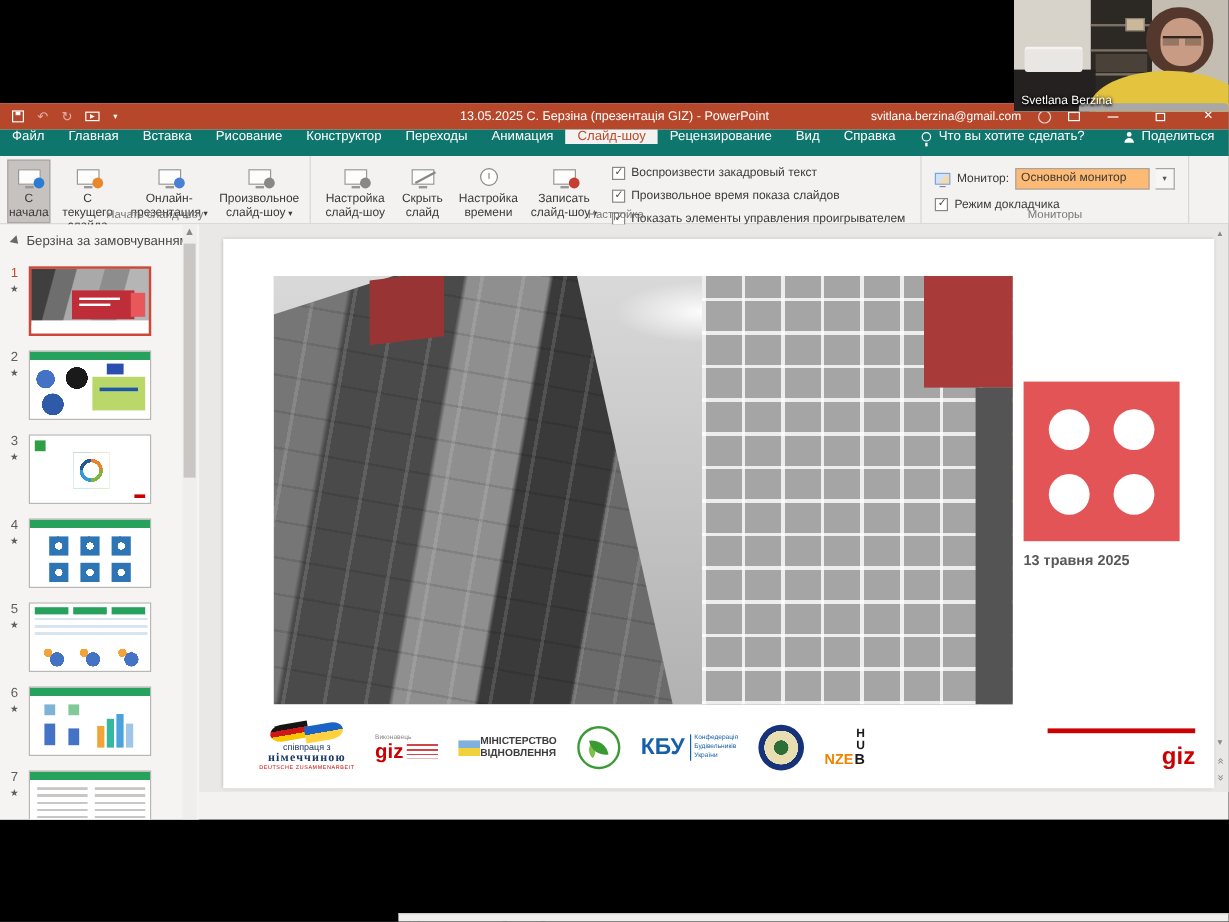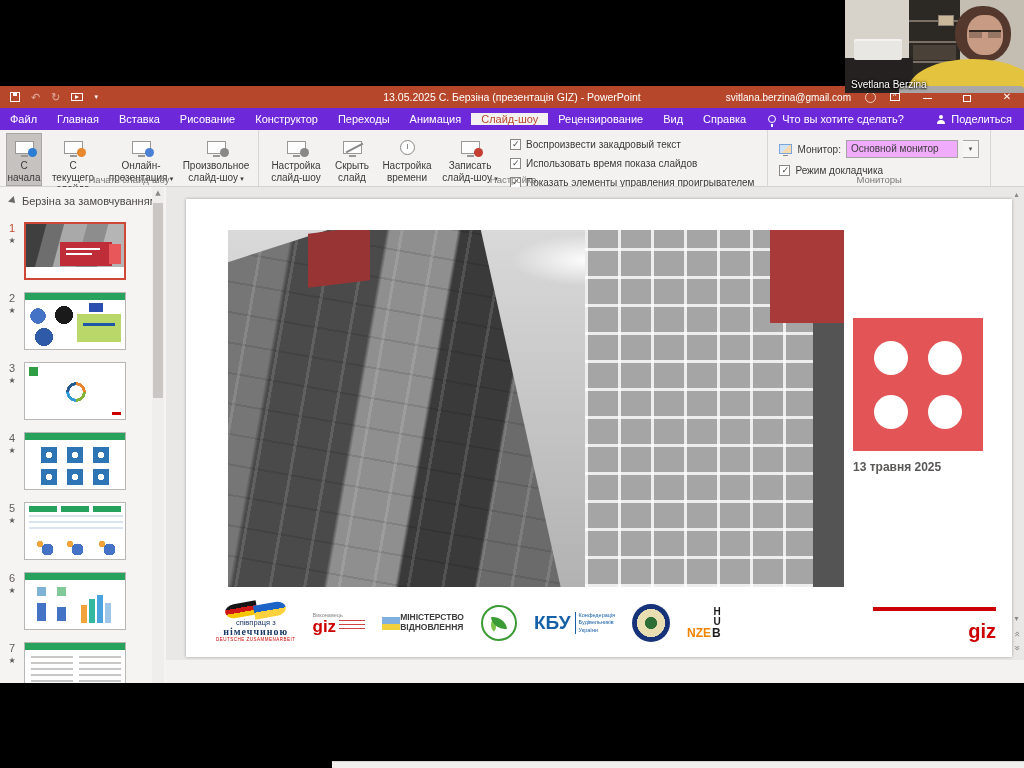--- a/index.html
+++ b/index.html
@@ -27,22 +27,22 @@
   .tb-email { font-size:10px; }
   .i-circle { width:11px; height:11px; border:1px solid #f3cfc5; border-radius:50%; }
   .i-ribopts { width:10px; height:8px; border:1px solid #fff; position:relative; }
   .i-ribopts::after { content:"^"; position:absolute; left:2px; top:-2px; font-size:7px; color:#fff; }
   .wc { width:26px; text-align:center; }
   .wc-min { display:inline-block; width:9px; height:1px; background:#fff; vertical-align:middle; }
   .wc-max { display:inline-block; width:8px; height:7px; border:1px solid #fff; vertical-align:middle; }
   .wc-close { font-size:10px; }
 
   
-  .tabrow { position:absolute; left:0; top:22px; width:100%; height:22px; background:#6d28d9;
-            display:flex; align-items:center; color:#fff; font-size:11px; }
+  .tabrow { position:absolute; left:0; top:22px; width:100%; height:22px; background:#0f766e;
+            display:flex; align-items:flex-start; color:#fff; font-size:11px; }
   .tab { display:flex; align-items:center; padding:0 10px; cursor:default; white-space:nowrap; }
   .tab.active { background:#f3f2f1; color:#bb4a2c; }
   .tellme { display:flex; align-items:center; gap:6px; margin-left:12px; }
   .bulb { width:8px; height:8px; border:1.5px solid #fff; border-radius:50%; position:relative; }
   .bulb::after { content:""; position:absolute; left:2px; top:8px; width:2px; height:3px; background:#fff; }
   .share { margin-left:auto; display:flex; align-items:center; gap:6px; margin-right:12px; }
   .person { width:8px; height:4px; background:#fff; border-radius:4px 4px 0 0; position:relative; margin-top:6px; }
   .person::before { content:""; position:absolute; left:2px; top:-5px; width:4px; height:4px; border-radius:50%; background:#fff; }
 
   
@@ -68,21 +68,21 @@
   .ic-clock::after { content:""; position:absolute; left:6px; top:3px; width:1.5px; height:5px; background:#8a8886; }
   .cbcol { display:flex; flex-direction:column; gap:8px; padding:6px 8px 0 8px; }
   .cbrow { display:flex; align-items:center; gap:5px; white-space:nowrap; }
   .cb { width:11px; height:11px; border:1px solid #8a8886; background:#fff; position:relative; flex:0 0 auto; }
   .cb::after { content:"✓"; position:absolute; left:1px; top:-1px; font-size:9px; color:#4a4a4a;
                font-family:"DejaVu Sans",sans-serif; }
   .moncol { display:flex; flex-direction:column; gap:7px; padding:7px 6px 0 6px; }
   .monrow { display:flex; align-items:center; gap:5px; white-space:nowrap; }
   .ic-mon-sm { width:13px; height:10px; border:1px solid #7aa5d8; background:linear-gradient(135deg,#cfe3f7 50%,#f7d9b0 50%); position:relative; }
   .ic-mon-sm::after { content:""; position:absolute; left:3px; bottom:-3px; width:5px; height:1.5px; background:#8a8886; }
-  .select { width:112px; height:18px; border:1px solid #a6a4a2; background:#f0abfc; padding:2px 4px;
+  .select { width:112px; height:18px; border:1px solid #a6a4a2; background:#fdba74; padding:2px 4px;
             font-size:10px; color:#3b3a39; white-space:nowrap; overflow:hidden; }
   .select-dd { width:16px; height:18px; border:1px solid #a6a4a2; border-left:none; background:#f7f6f5;
                display:flex; align-items:center; justify-content:center; font-size:7px;
                font-family:"DejaVu Sans",sans-serif; color:#555; }
 
   
   .panel { position:absolute; left:0; top:101px; width:166px; height:496px; background:#f6f4f2; overflow:hidden; }
   .sect { position:absolute; left:10px; top:8px; display:flex; align-items:center; gap:6px;
           font-size:11px; color:#4a4846; }
   .tri { width:0; height:0; border-left:6px solid #6a6866; border-top:4px solid transparent;
@@ -415,21 +415,21 @@
             </span>
           <span class="blabel dd">Записать слайд-шоу</span>
         </div>
         <div class="cbcol">
           <span class="cbrow">
             <span class="cb"></span>
             <span>Воспроизвести закадровый текст</span>
           </span>
           <span class="cbrow">
             <span class="cb"></span>
-            <span>Использовать время показа слайдов</span>
+            <span>Произвольное время показа слайдов</span>
           </span>
           <span class="cbrow">
             <span class="cb"></span>
             <span>Показать элементы управления проигрывателем</span>
           </span>
         </div>
         <div class="rgroup-label">Настройка</div>
       </div>
 
       <div class="rgroup">

